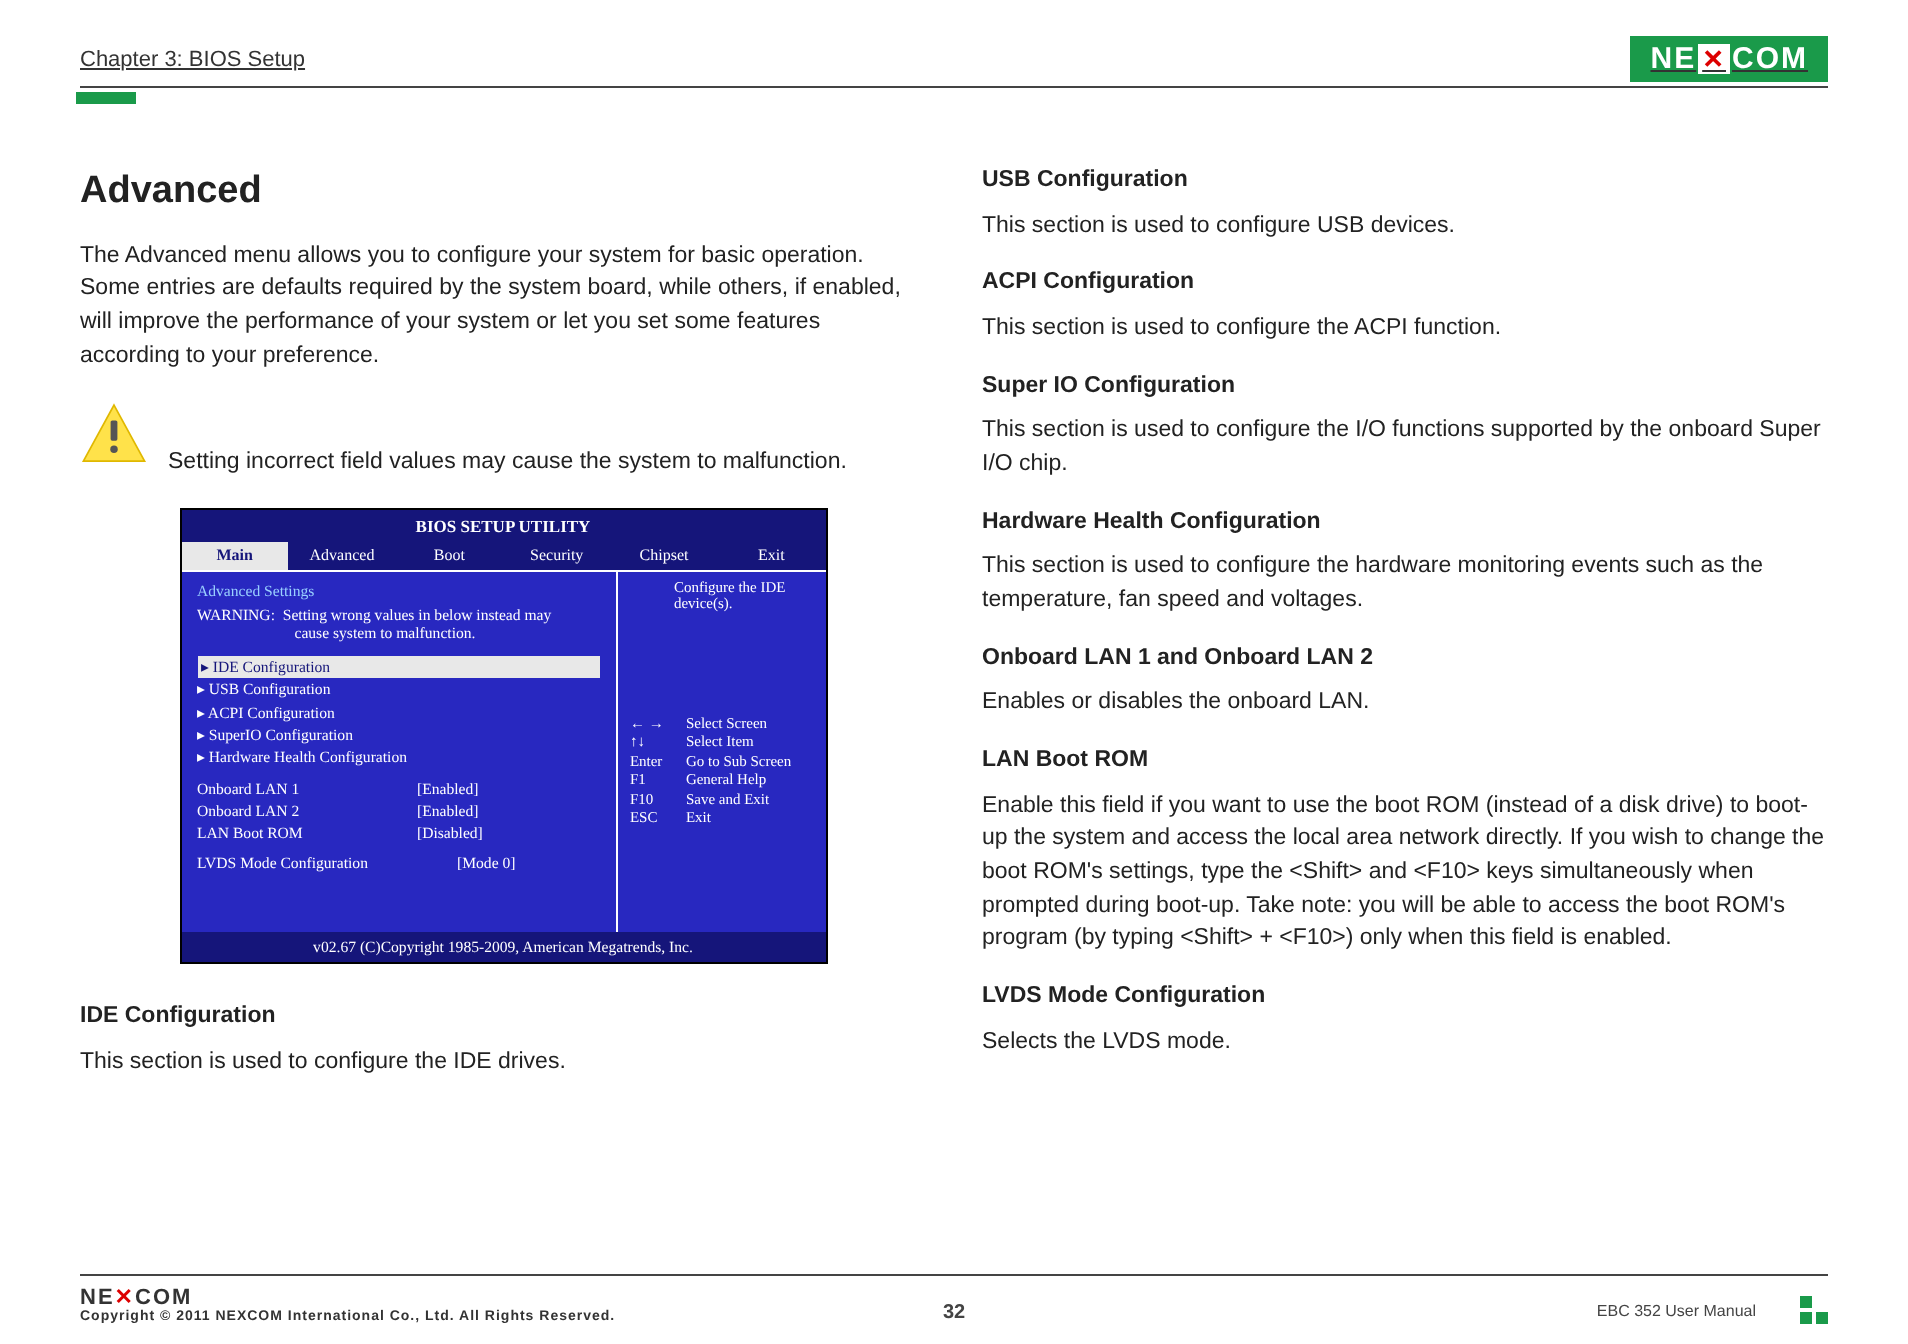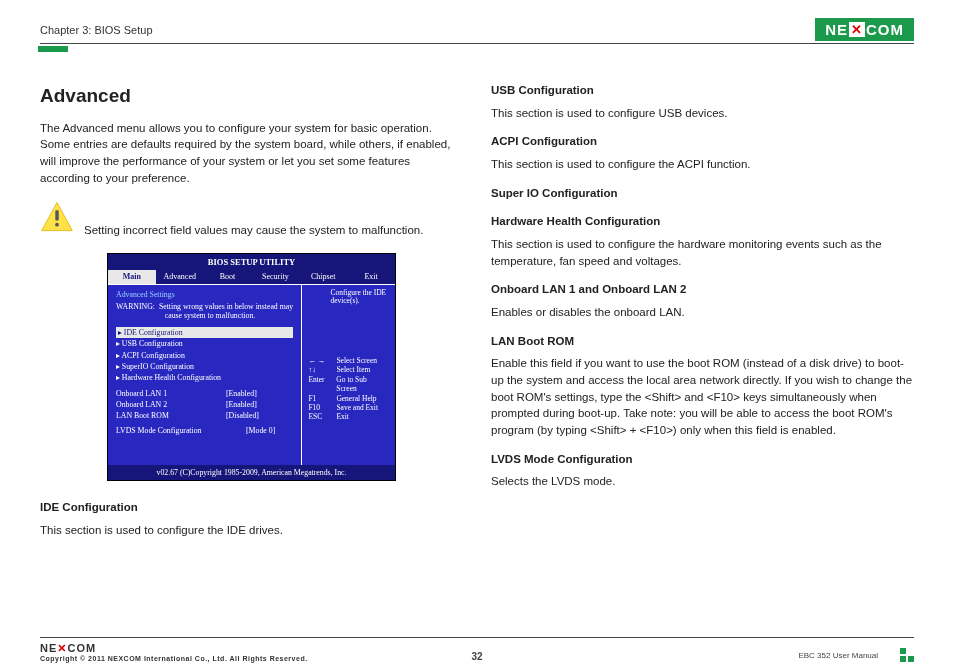--- a/index.html
+++ b/index.html
@@ -13,20 +13,21 @@
   }
   .page {
     padding: 18px 40px 0 40px;
   }
   .header {
     display: flex;
     justify-content: space-between;
     align-items: center;
     border-bottom: 1.5px solid #444;
     padding-bottom: 2px;
+    text-decoration: underline;
   }
   .chapter-title { font-size: 11px; color: #333; }
   .logo {
     background: #1a9a4a;
     color: #fff;
     font-weight: bold;
     font-size: 15px;
     padding: 3px 10px;
     letter-spacing: 1px;
     display: flex;
@@ -41,21 +42,21 @@
     gap: 28px;
     margin-top: 30px;
   }
   .col { flex: 1; font-size: 11.5px; line-height: 1.45; color:#222; }
   h2.section-title { font-size: 19px; font-weight: bold; margin-bottom: 10px; color:#222; }
   .intro { font-size: 11.5px; margin-bottom: 14px; }
   .warning-row { display:flex; gap:10px; margin-bottom:14px; align-items:flex-end; }
   .warn-icon svg { width:34px; height:34px; }
   .warn-text { flex:1; font-size:11.5px; }
   .bios-box {
-    width: 289px;
+    width: 324px;
     font-family: "Times New Roman", serif;
     font-size: 8.2px;
     color: #fff;
     border: 1px solid #000;
     margin: 0 auto 18px auto;
     background:#f9a8d4;
   }
   .bios-title {
     background: #15157a;
     text-align: center;
@@ -237,20 +238,21 @@
     </div>
 
     <div class="col col-right">
       <div class="subhead">USB Configuration</div>
       <div class="body-text">This section is used to configure USB devices.</div>
 
       <div class="subhead">ACPI Configuration</div>
       <div class="body-text">This section is used to configure the ACPI function.</div>
 
       <div class="subhead">Super IO Configuration</div>
+      <div class="body-text">This section is used to configure the I/O functions supported by the onboard Super I/O chip.</div>
 
       <div class="subhead">Hardware Health Configuration</div>
       <div class="body-text">This section is used to configure the hardware monitoring events such as the temperature, fan speed and voltages.</div>
 
       <div class="subhead">Onboard LAN 1 and Onboard LAN 2</div>
       <div class="body-text">Enables or disables the onboard LAN.</div>
 
       <div class="subhead">LAN Boot ROM</div>
       <div class="body-text">Enable this field if you want to use the boot ROM (instead of a disk drive) to boot-up the system and access the local area network directly. If you wish to change the boot ROM's settings, type the &lt;Shift&gt; and &lt;F10&gt; keys simultaneously when prompted during boot-up. Take note: you will be able to access the boot ROM's program (by typing &lt;Shift&gt; + &lt;F10&gt;) only when this field is enabled.</div>
 

